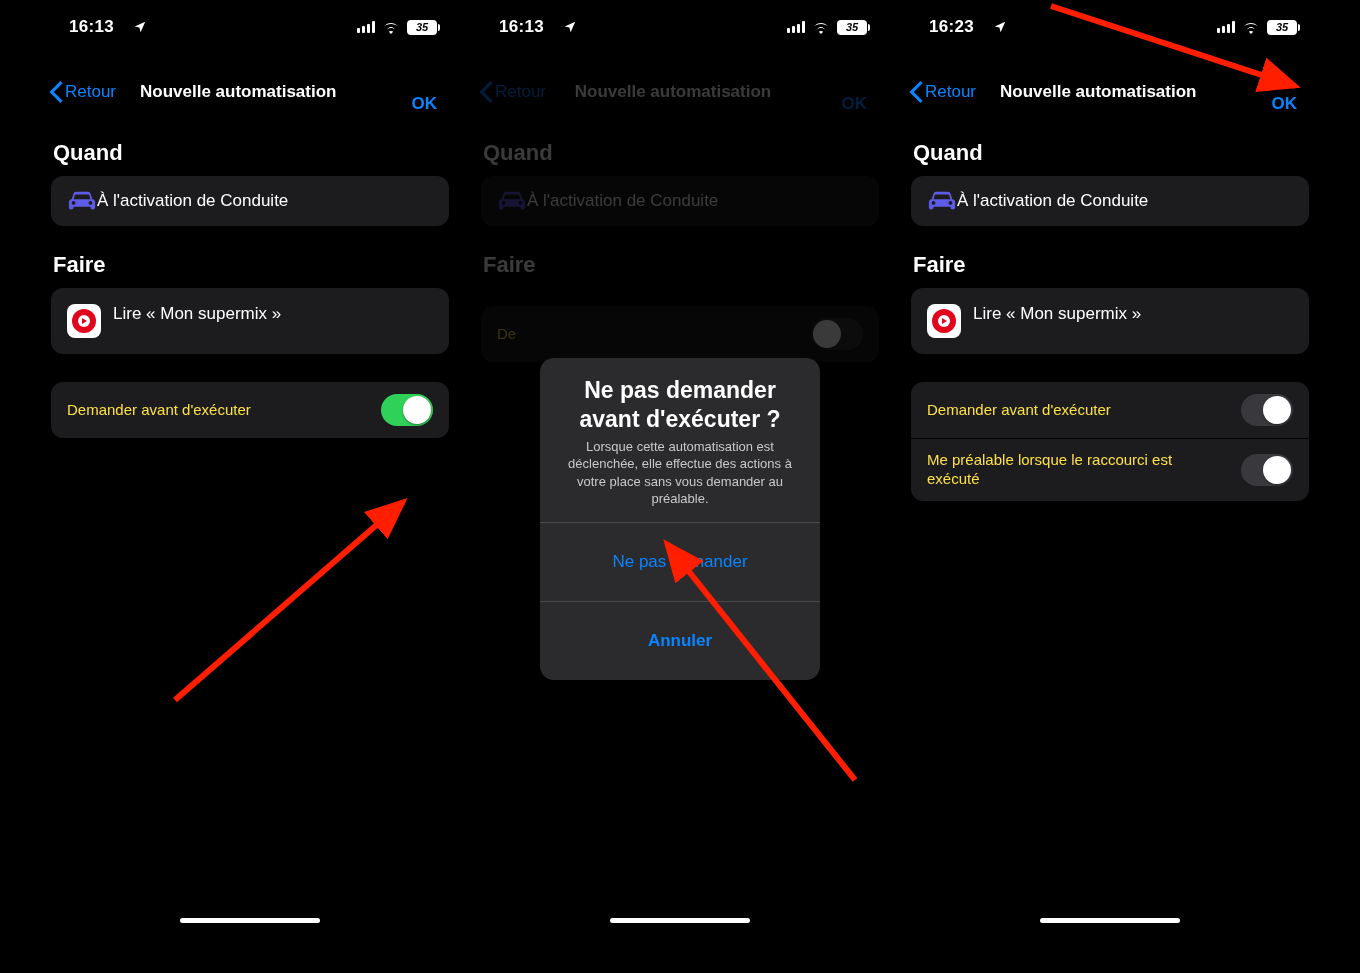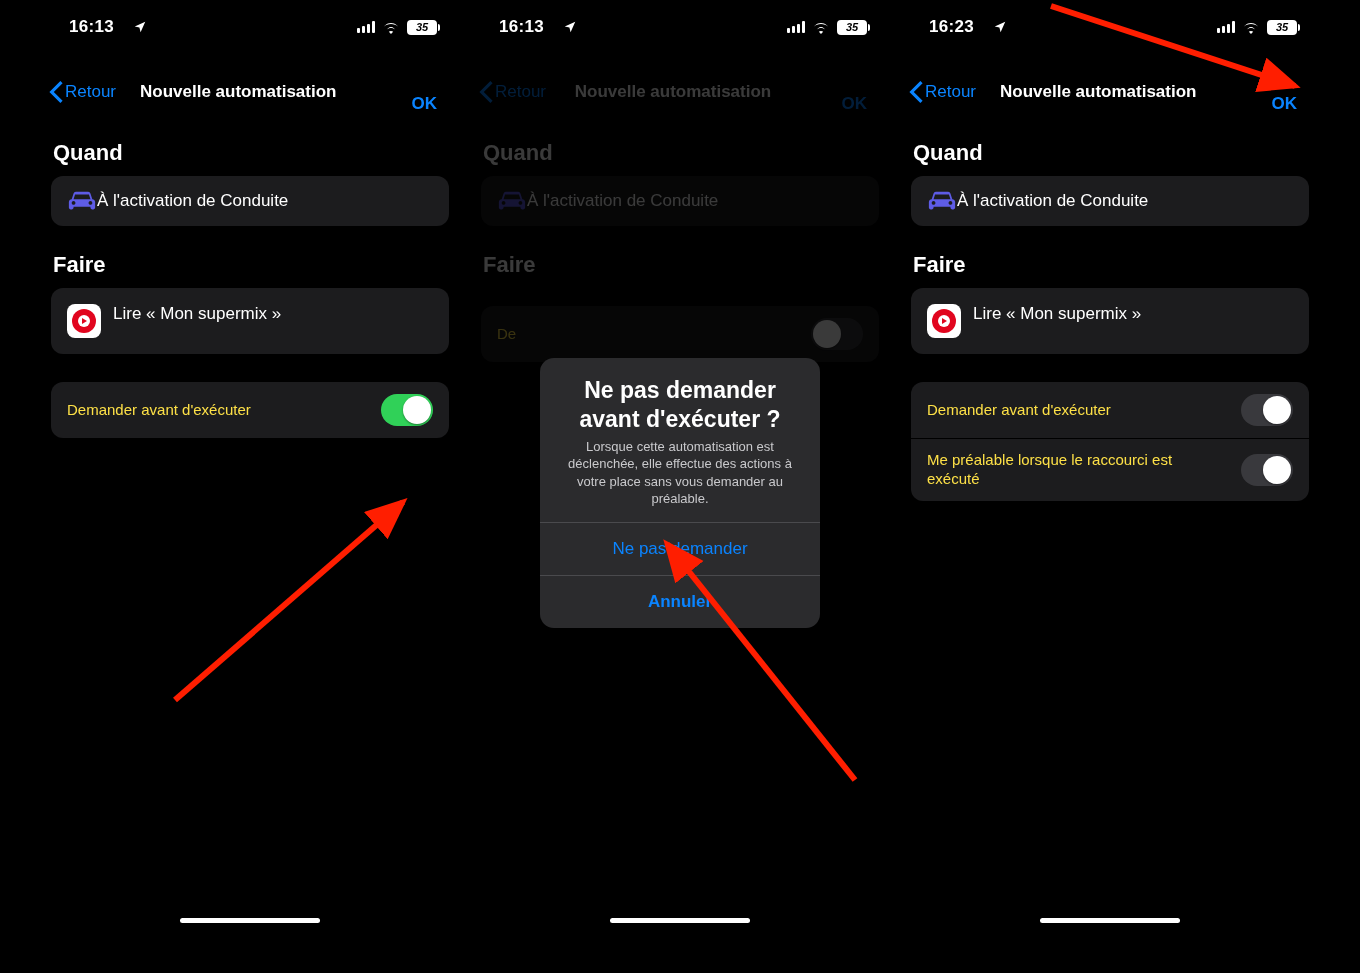--- a/index.html
+++ b/index.html
@@ -45,21 +45,21 @@
     .app-icon { width:34px; height:34px; border-radius:8px; background:#fff; display:flex; align-items:center; justify-content:center; }
     .app-icon .ring-outer { width:24px; height:24px; border-radius:50%; background:#e1051e; display:flex; align-items:center; justify-content:center; }
     .app-icon .ring-inner { width:12px; height:12px; border-radius:50%; background:#fff; display:flex; align-items:center; justify-content:center; }
     .app-icon .tri { width:0; height:0; border-left:5px solid #e1051e; border-top:3px solid transparent; border-bottom:3px solid transparent; margin-left:1px; }
     .when-text, .action-text { font-size:17px; color:#fff; }
     
     .alert { position:absolute; left:50%; top:358px; transform:translateX(-50%); width:280px; background:#2b2b2d; border-radius:14px; overflow:hidden; z-index:10; text-align:center; }
     .alert-body { padding:18px 18px 14px; }
     .alert-title { font-size:23px; font-weight:600; color:#fff; line-height:1.25; }
     .alert-msg { font-size:13px; color:#c9c9cc; line-height:1.35; margin-top:4px; }
-    .alert-btn { border-top:0.5px solid #4a4a4d; padding:16px 0; font-size:17px; color:#0a84ff; }
+    .alert-btn { border-top:0.5px solid #4a4a4d; padding:29px 0; font-size:17px; color:#0a84ff; }
     .alert-btn.bold { font-weight:600; }
     
     svg.arrow { position:absolute; z-index:50; pointer-events:none; }
     
     .home-ind { position:absolute; bottom:8px; left:50%; transform:translateX(-50%); width:140px; height:5px; background:#fff; border-radius:3px; z-index:9; }
   </style>
 </head>
 <body>
 
 <div class="stage">

